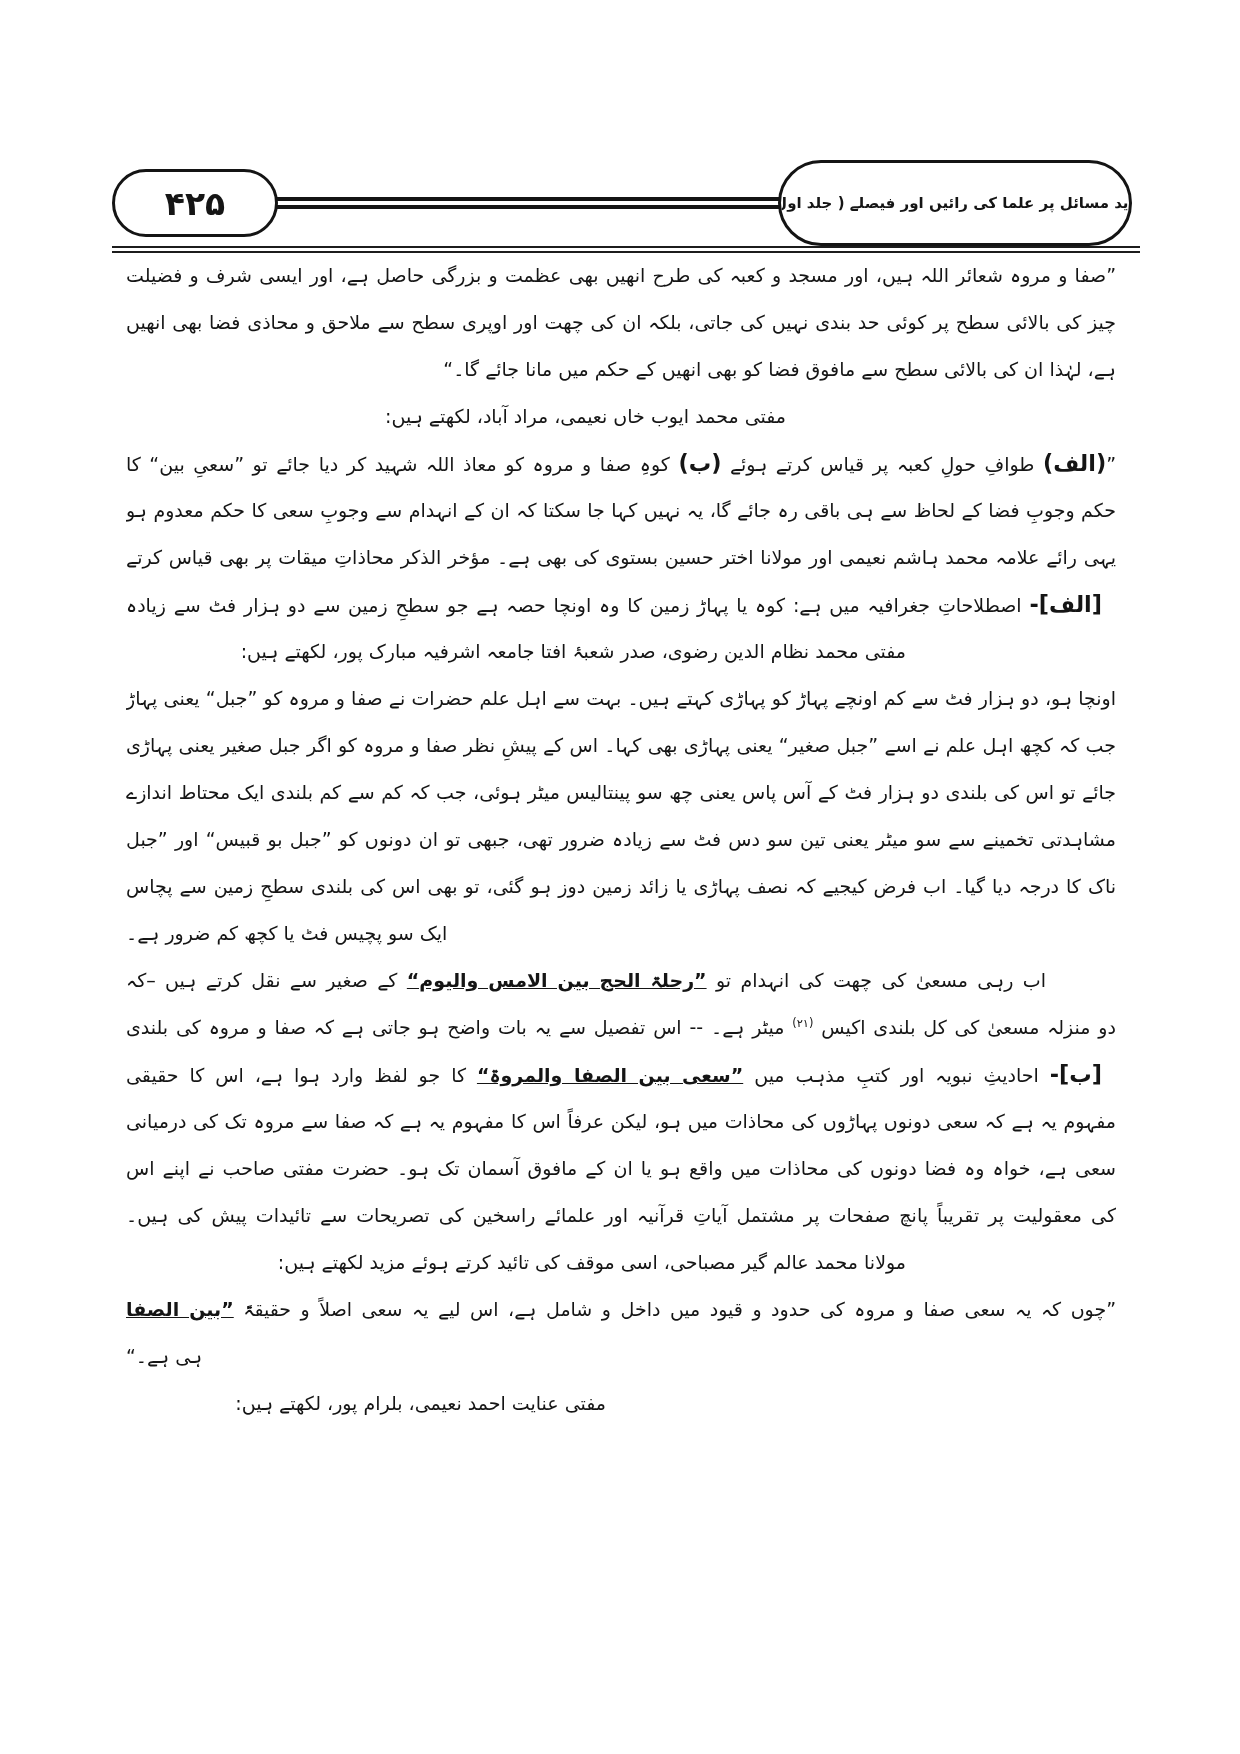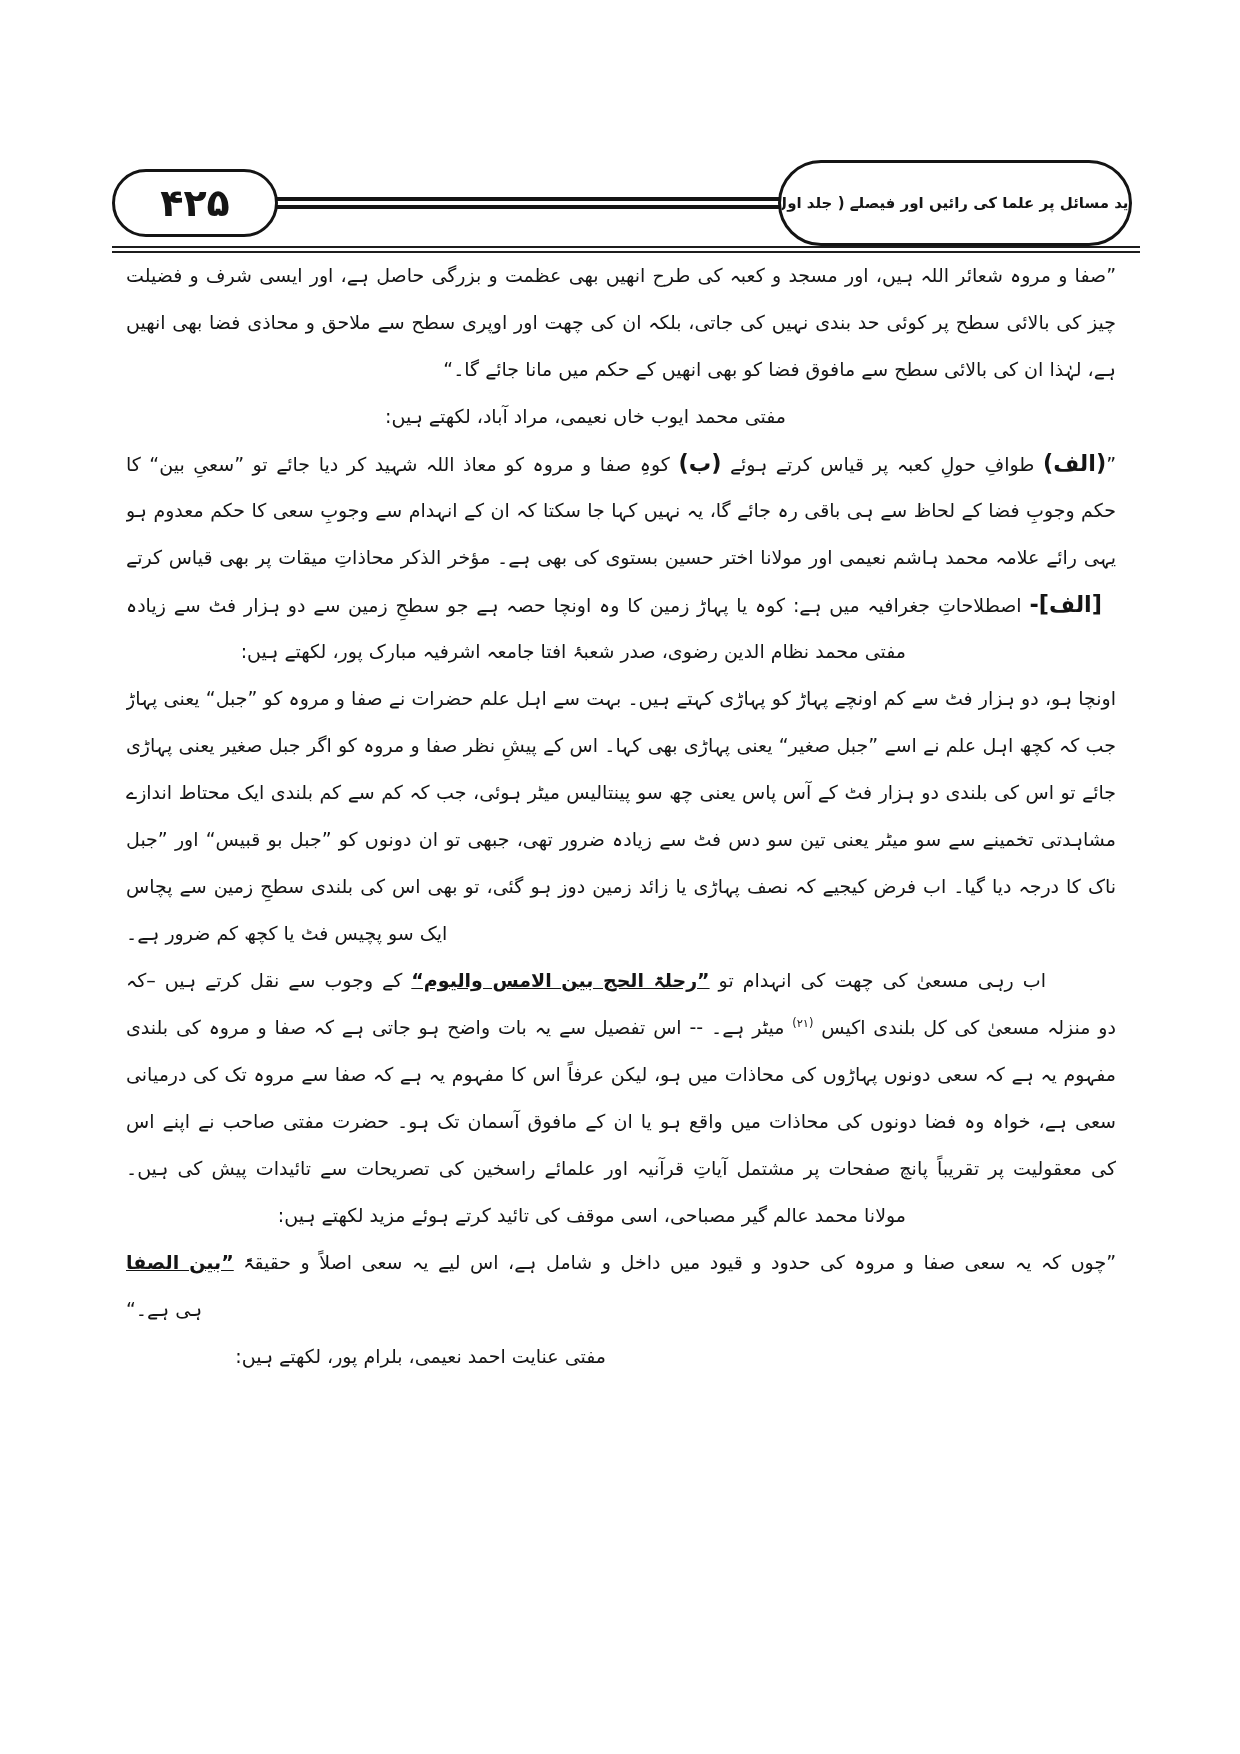--- a/index.html
+++ b/index.html
@@ -17,21 +17,21 @@
     position:absolute;top:162px;left:112px;right:108px;height:82px;
     display:flex;align-items:center;
   }
   .pill{
     position:relative;z-index:2;
     border:3px solid #141414;background:#fff;
     border-radius:44px;
     display:flex;align-items:center;justify-content:center;
     direction:rtl;text-align:center;
   }
-  .pill.num{width:160px;height:62px;font-size:38px;font-weight:700;flex:0 0 auto;}
+  .pill.num{width:160px;height:62px;font-size:33px;font-weight:700;flex:0 0 auto;}
   .pill.title{width:316px;height:80px;font-size:15px;font-weight:700;padding:0 16px;flex:0 0 auto;overflow:hidden;white-space:nowrap;}
   .connector{
     flex:1 1 auto;z-index:1;
     height:4px;margin:0 -8px;
     border-top:4px solid #141414;border-bottom:4px solid #141414;
   }
   .rule-double{
     position:absolute;top:246px;left:112px;right:100px;height:3px;
     border-top:2px solid #1c1c1c;border-bottom:2px solid #1c1c1c;
   }
@@ -80,23 +80,24 @@
     <div class="ln j" style="padding-right:14px"><span class="b">[الف]-</span><span> اصطلاحاتِ جغرافیہ میں ہے: کوہ یا پہاڑ زمین کا وہ اونچا حصہ ہے جو سطحِ زمین سے دو ہزار فٹ سے زیادہ</span></div>
 
     <div class="ln speaker" style="padding-right:210px"><span>مفتی محمد نظام الدین رضوی، صدر شعبۂ افتا جامعہ اشرفیہ مبارک پور، لکھتے ہیں:</span></div>
     <div class="ln j"><span>اونچا ہو، دو ہزار فٹ سے کم اونچے پہاڑ کو پہاڑی کہتے ہیں۔ بہت سے اہل علم حضرات نے صفا و مروہ کو ”جبل“ یعنی پہاڑ کہا،</span></div>
     <div class="ln j"><span>جب کہ کچھ اہل علم نے اسے ”جبل صغیر“ یعنی پہاڑی بھی کہا۔ اس کے پیشِ نظر صفا و مروہ کو اگر جبل صغیر یعنی پہاڑی بھی مانا</span></div>
     <div class="ln j"><span>جائے تو اس کی بلندی دو ہزار فٹ کے آس پاس یعنی چھ سو پینتالیس میٹر ہوئی، جب کہ کم سے کم بلندی ایک محتاط اندازے اور</span></div>
     <div class="ln j"><span>مشاہدتی تخمینے سے سو میٹر یعنی تین سو دس فٹ سے زیادہ ضرور تھی، جبھی تو ان دونوں کو ”جبل بو قبیس“ اور ”جبل قعیقعان“ کی</span></div>
     <div class="ln j"><span>ناک کا درجہ دیا گیا۔ اب فرض کیجیے کہ نصف پہاڑی یا زائد زمین دوز ہو گئی، تو بھی اس کی بلندی سطحِ زمین سے پچاس میٹر یعنی</span></div>
     <div class="ln l"><span>ایک سو پچیس فٹ یا کچھ کم ضرور ہے۔</span></div>
 
-    <div class="ln j" style="padding-right:70px"><span>اب رہی مسعیٰ کی چھت کی انہدام تو </span><span class="naskh">”رحلۃ الحج بین الامس والیوم“</span><span> کے وجوب سے نقل کرتے ہیں –کہ</span></div>
+    <div class="ln j" style="padding-right:70px"><span>اب رہی مسعیٰ کی چھت کی انہدام تو </span><span class="naskh">”رحلۃ الحج بین الامس والیوم“</span><span> کے صغیر سے نقل کرتے ہیں –کہ</span></div>
     <div class="ln j"><span>دو منزلہ مسعیٰ کی کل بلندی اکیس </span><span class="sup">(۲۱)</span><span> میٹر ہے۔ -- اس تفصیل سے یہ بات واضح ہو جاتی ہے کہ صفا و مروہ کی بلندی مسعیٰ کی</span></div>
 
+    <div class="ln j" style="padding-right:14px"><span class="b">[ب]-</span><span> احادیثِ نبویہ اور کتبِ مذہب میں </span><span class="naskh">”سعی بین الصفا والمروۃ“</span><span> کا جو لفظ وارد ہوا ہے، اس کا حقیقی</span></div>
     <div class="ln j"><span>مفہوم یہ ہے کہ سعی دونوں پہاڑوں کی محاذات میں ہو، لیکن عرفاً اس کا مفہوم یہ ہے کہ صفا سے مروہ تک کی درمیانی فضا محلِ</span></div>
     <div class="ln j"><span>سعی ہے، خواہ وہ فضا دونوں کی محاذات میں واقع ہو یا ان کے مافوق آسمان تک ہو۔ حضرت مفتی صاحب نے اپنے اس موقف</span></div>
     <div class="ln j"><span>کی معقولیت پر تقریباً پانچ صفحات پر مشتمل آیاتِ قرآنیہ اور علمائے راسخین کی تصریحات سے تائیدات پیش کی ہیں۔</span></div>
     <div class="ln speaker" style="padding-right:210px"><span>مولانا محمد عالم گیر مصباحی، اسی موقف کی تائید کرتے ہوئے مزید لکھتے ہیں:</span></div>
 
     <div class="ln j"><span>”چوں کہ یہ سعی صفا و مروہ کی حدود و قیود میں داخل و شامل ہے، اس لیے یہ سعی اصلاً و حقیقۃً </span><span class="naskh">”بین الصفا والمروۃ“</span></div>
     <div class="ln l"><span>ہی ہے۔“</span></div>
     <div class="ln speaker" style="padding-right:510px"><span>مفتی عنایت احمد نعیمی، بلرام پور، لکھتے ہیں:</span></div>
 
   </div>

